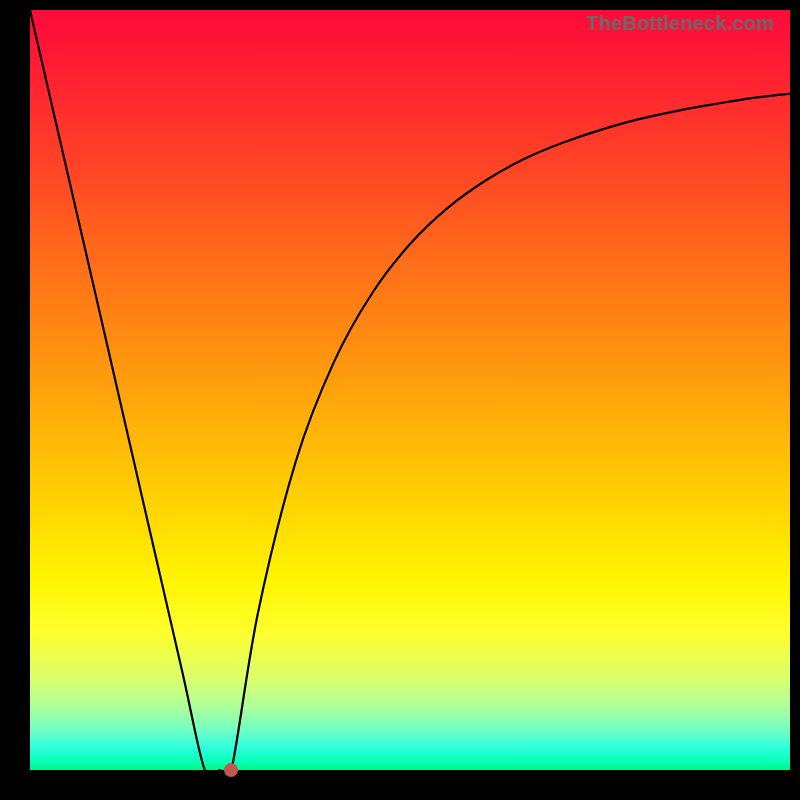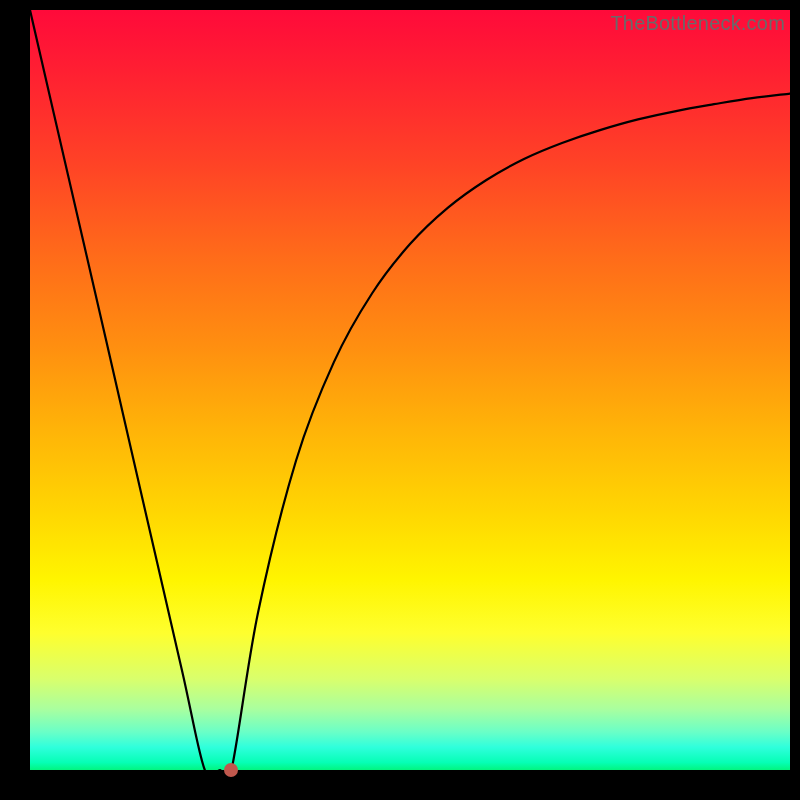--- a/index.html
+++ b/index.html
@@ -38,24 +38,24 @@
       #a9ff9f 92%,
       #6affc7 95%,
       #2fffdc 97%,
       #06ffb6 99%,
       #02f57f 100%
     );
   }
   .watermark {
     position: absolute;
     top: 2px;
-    right: 5px;
+    right: 16px;
     color: #6a6a6a;
     font-size: 20px;
-    font-weight: 400;
+    font-weight: 700;
     letter-spacing: 0.2px;
     user-select: none;
     margin-left: 40px;
   }
   svg.curve {
     position: absolute;
     left: 0;
     top: 0;
     width: 760px;
     height: 760px;

